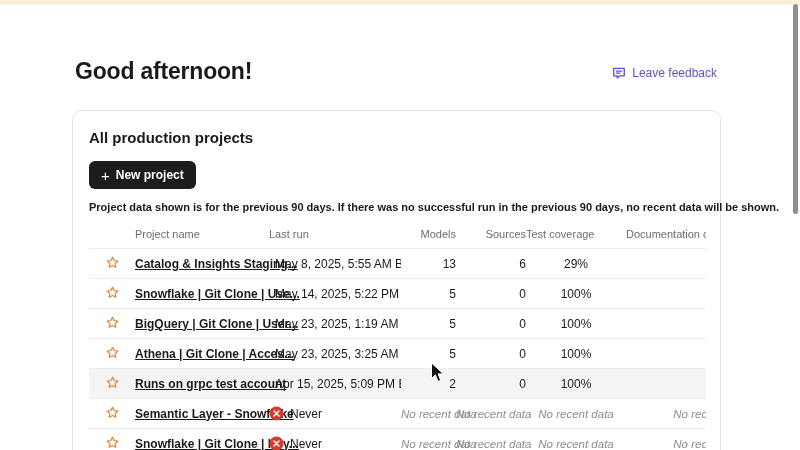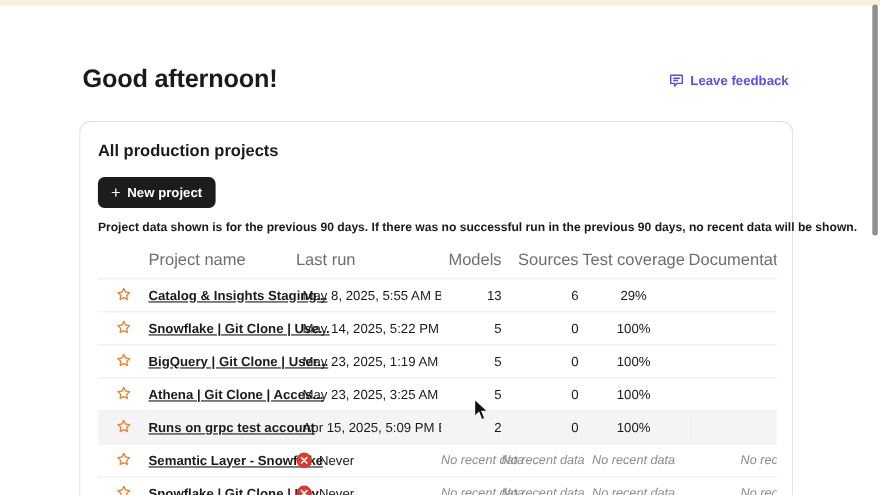--- a/index.html
+++ b/index.html
@@ -7,21 +7,21 @@
     font-family:"Liberation Sans", sans-serif; color:var(--text); position:relative; }
 
   .topbar { position:absolute; left:0; top:0; width:800px; height:5px; background:var(--topbar); }
   .scroll-thumb { position:absolute; right:2px; top:4px; width:5px; height:210px;
     background:var(--scrollbar); border-radius:3px; }
 
   .greeting { position:absolute; left:75px; top:58px; font-size:23px; font-weight:700;
     letter-spacing:-.2px; color:var(--text); }
 
   .feedback { position:absolute; right:83px; top:66px; display:flex; align-items:flex-start;
-    gap:6px; color:var(--accent); font-size:12px; font-weight:700; cursor:pointer; text-decoration:none; }
+    gap:6px; color:var(--accent); font-size:12px; font-weight:400; cursor:pointer; text-decoration:none; }
 
   .card { position:absolute; left:72px; top:110px; width:649px; height:362px;
     background:#fff; border:1px solid var(--border); border-radius:10px; padding:18px 16px 0 16px; }
 
   .panel-title { font-size:15px; font-weight:700; color:var(--text); }
 
   .controls { margin-top:15px; display:flex; align-items:center; justify-content:space-between; }
   .search { position:relative; width:202px; height:27px; }
   .search input { width:100%; height:100%; border:1px solid #c8c8c8; border-radius:8px;
     padding:0 8px 0 28px; font-size:12px; font-family:inherit; color:var(--text); outline:none; }
@@ -33,23 +33,23 @@
     font-weight:600; font-family:inherit; cursor:pointer; }
   .btn-new .plus { font-size:15px; font-weight:400; line-height:1; }
 
   .notice { margin-top:12px; font-size:11px; font-weight:700; color:var(--text); white-space:nowrap; }
 
   .table-clip { margin-top:9px; width:617px; overflow:hidden; }
   table { border-collapse:collapse; table-layout:fixed; width:707px; }
   col.c-star{width:46px} col.c-name{width:134px} col.c-last{width:132px}
   col.c-models{width:55px} col.c-sources{width:70px} col.c-test{width:100px} col.c-doc{width:170px}
 
-  th { font-size:15px; font-weight:400; color:var(--muted); text-align:left;
+  th { font-size:11px; font-weight:400; color:var(--muted); text-align:left;
     padding:6px 0 8px 0; border-bottom:1px solid var(--rowline); white-space:nowrap; }
-  th.r{text-align:right} th.c{text-align:center}
+  th.r{text-align:right} th.c{text-align:left}
   td { height:30px; border-bottom:1px solid var(--rowline); font-size:12px; color:var(--text);
     white-space:nowrap; vertical-align:middle; }
   td.r{text-align:right} td.c{text-align:center}
   tr.hovered td { background:var(--hover); }
 
   .star-cell { text-align:center; }
   .star-btn { background:none; border:none; cursor:pointer; padding:0; line-height:0; }
   .proj-link { font-weight:700; color:var(--text); text-decoration:underline; cursor:pointer;margin-top:48px; }
   .lastrun { display:flex; align-items:center; gap:6px; overflow:hidden; }
   .nodata { font-style:italic; color:var(--nodata); font-size:11.5px; }

